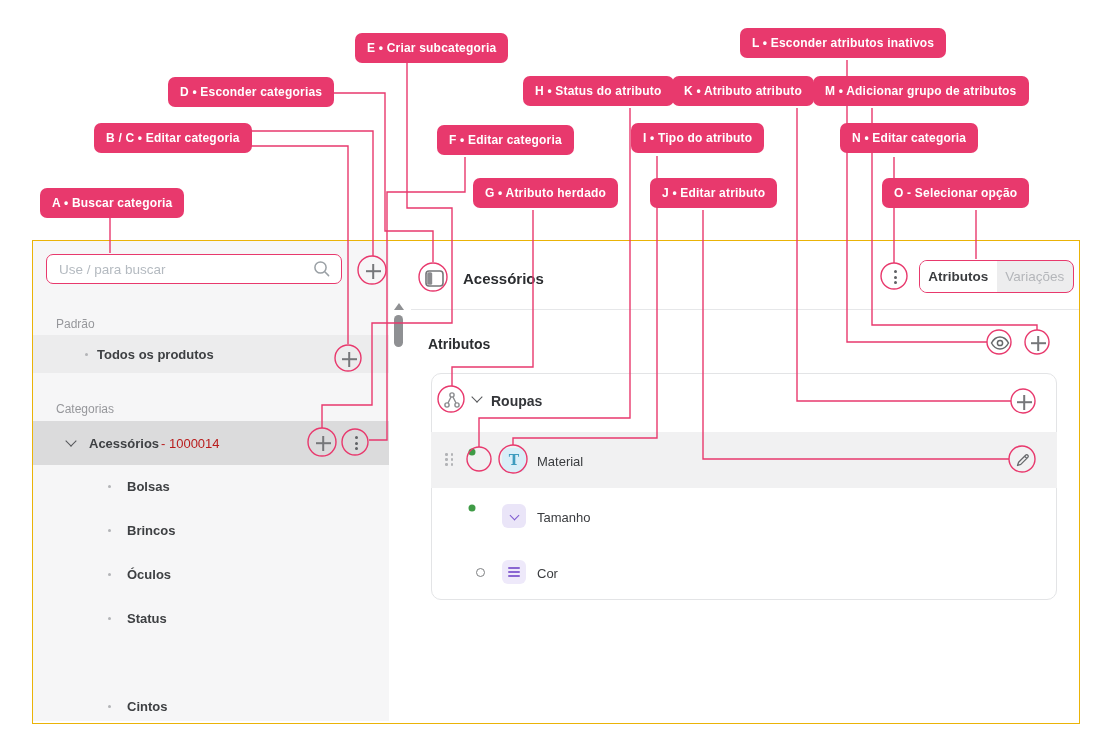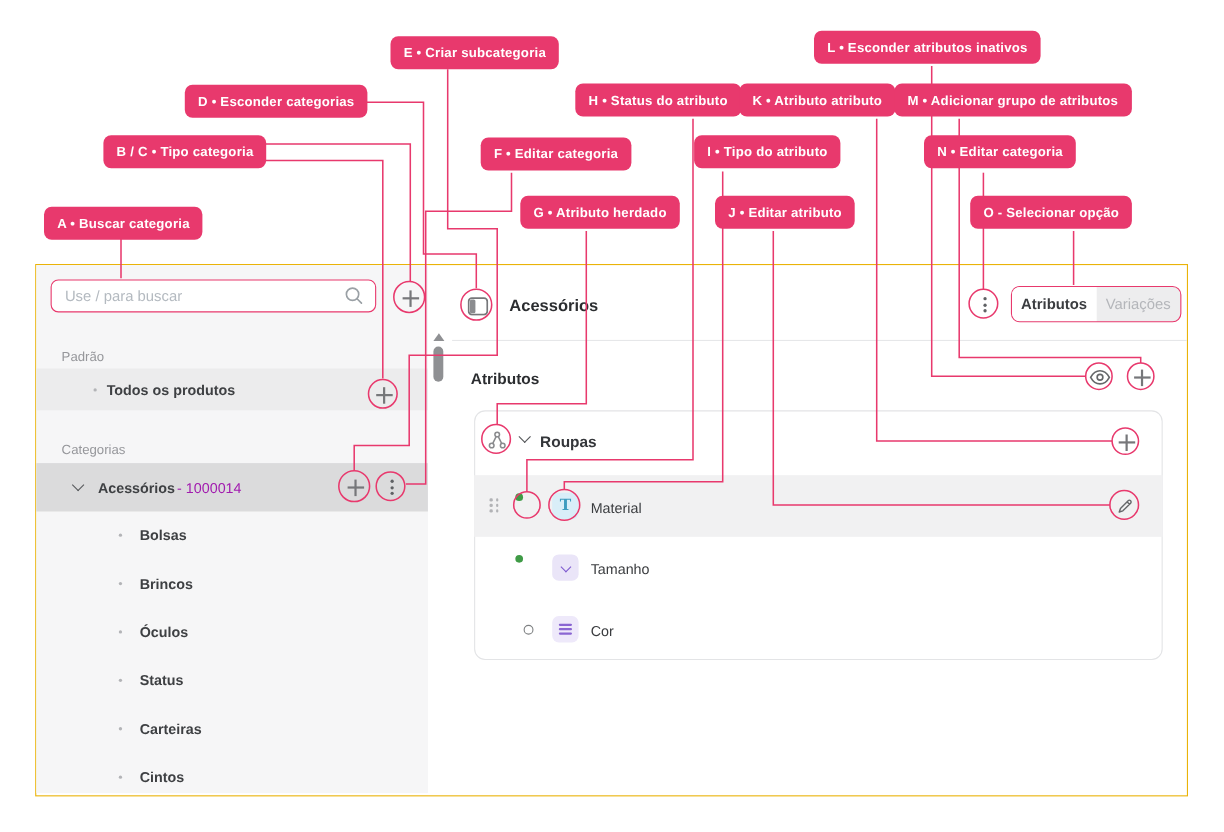--- a/index.html
+++ b/index.html
@@ -13,21 +13,21 @@
        border:3px solid #eab308;border-width:1px;z-index:1;}
 
   
   #sidebar{left:0;top:0;width:356px;height:480px;background:#f6f6f7;}
   .side-label{font-size:12px;color:#96979b;}
   .side-row{left:0;width:356px;display:flex;align-items:center;}
   .row-band1{background:#ececed;}
   .row-band2{background:#dbdbdc;}
   .bullet{width:3px;height:3px;border-radius:50%;background:#b3b4b7;}
   .item-text{font-size:13px;font-weight:700;color:#3e4043;}
-  .cat-code{font-size:13px;font-weight:400;color:#a21caf;margin-left:5px;}
+  .cat-code{font-size:13px;font-weight:400;color:#b91c1c;margin-left:5px;}
 
   
   #search{left:13px;top:13px;width:296px;height:30px;background:#fff;
           border:1.5px solid #E8396D;border-radius:7px;box-sizing:border-box;
           display:flex;align-items:center;padding:0 10px;}
   #search input{flex:1;border:none;outline:none;font-size:13.5px;color:#6b6d70;
           font-family:"Liberation Sans",sans-serif;background:transparent;}
   #search input::placeholder{color:#b4bac0;}
 
   
@@ -148,24 +148,20 @@
       <span class="bullet abs" style="left:75px;"></span>
       <span class="item-text abs" style="left:94px;">Brincos</span>
     </div>
     <div class="abs side-row" style="top:313px;height:40px;">
       <span class="bullet abs" style="left:75px;"></span>
       <span class="item-text abs" style="left:94px;">Óculos</span>
     </div>
     <div class="abs side-row" style="top:357px;height:40px;">
       <span class="bullet abs" style="left:75px;"></span>
       <span class="item-text abs" style="left:94px;">Status</span>
-    </div>
-    <div class="abs side-row" style="top:401px;height:40px;">
-      <span class="bullet abs" style="left:75px;"></span>
-      <span class="item-text abs" style="left:94px;">Carteiras</span>
     </div>
     <div class="abs side-row" style="top:445px;height:40px;">
       <span class="bullet abs" style="left:75px;"></span>
       <span class="item-text abs" style="left:94px;">Cintos</span>
     </div>
   </div>
 
   
   <div class="abs center" style="left:326px;top:16px;width:28px;height:28px;">
     <span class="plus"></span>
@@ -291,21 +287,21 @@
   <circle class="ring" cx="479" cy="459" r="12"></circle>
   <circle class="ring" cx="513" cy="459" r="14"></circle>
   <circle class="ring" cx="1022" cy="459" r="13"></circle>
   <circle class="ring" cx="1023" cy="401" r="12"></circle>
   <circle class="ring" cx="999" cy="342" r="12"></circle>
   <circle class="ring" cx="1037" cy="342" r="12"></circle>
   <circle class="ring" cx="894" cy="276" r="13"></circle>
 </svg>
 
 <div class="badge" style="left:40px;top:172px;margin-top:16px;">A • Buscar categoria</div>
-<div class="badge" style="left:94px;top:123px;">B / C • Tipo categoria</div>
+<div class="badge" style="left:94px;top:123px;">B / C • Editar categoria</div>
 <div class="badge" style="left:168px;top:77px;">D • Esconder categorias</div>
 <div class="badge" style="left:355px;top:33px;">E • Criar subcategoria</div>
 <div class="badge" style="left:437px;top:125px;">F • Editar categoria</div>
 <div class="badge" style="left:473px;top:178px;">G • Atributo herdado</div>
 <div class="badge" style="left:523px;top:76px;">H • Status do atributo</div>
 <div class="badge" style="left:631px;top:123px;">I • Tipo do atributo</div>
 <div class="badge" style="left:650px;top:178px;">J • Editar atributo</div>
 <div class="badge" style="left:672px;top:76px;">K • Atributo atributo</div>
 <div class="badge" style="left:740px;top:28px;">L • Esconder atributos inativos</div>
 <div class="badge" style="left:813px;top:76px;">M • Adicionar grupo de atributos</div>

